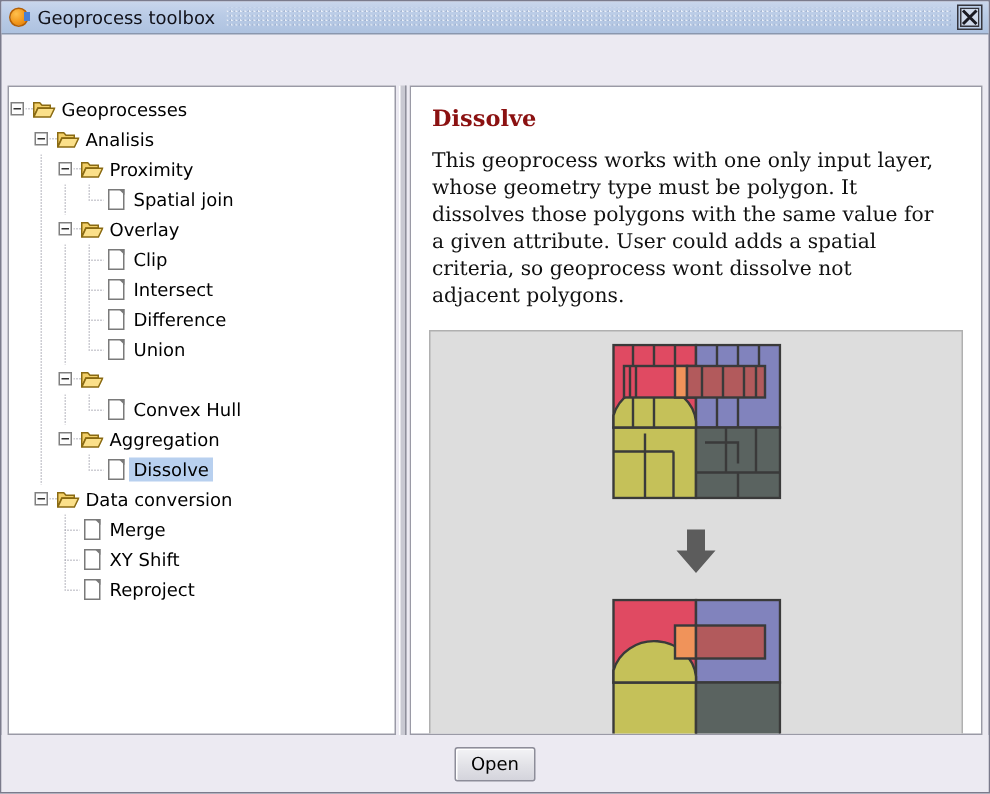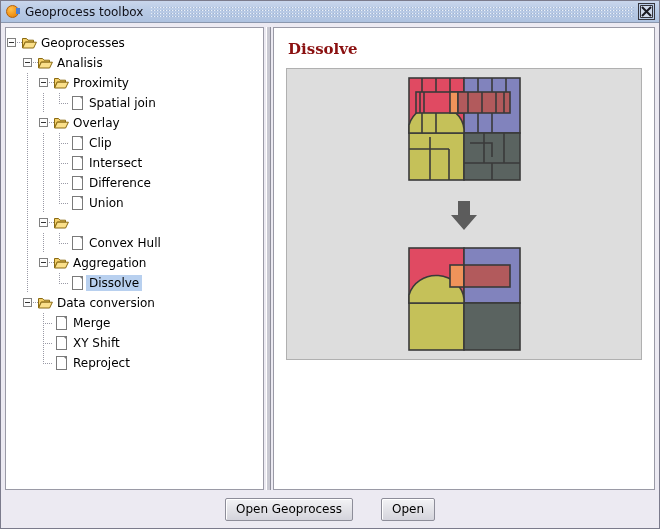--- a/index.html
+++ b/index.html
@@ -55,21 +55,21 @@
     box-sizing:border-box;
     position:relative;cursor:pointer;
   }
   .close-btn svg{position:absolute;left:1px;top:1px;}
   
   .content{
     flex:1 1 auto;display:flex;flex-direction:column;
     padding:4px 4px 0 4px;box-sizing:border-box;min-height:0;
   }
   .split{
-    flex:1 1 auto;display:flex;min-height:0;
+    flex:1 1 auto;display:flex;min-height:0;margin-top:30px;
   }
   .pane-left{
     width:259px;flex:0 0 auto;
     background:#ffffff;
     border:1px solid #9a9aa6;
     box-sizing:border-box;
     overflow:hidden;
     position:relative;
   }
   .divider{
@@ -448,20 +448,21 @@
             </div>
           </div>
       </div>
 
       <div class="divider">
         <div class="grip"></div>
       </div>
 
       <div class="pane-right">
         <div class="doc-title">Dissolve</div>
+        <div class="doc-body">This geoprocess works with one only input layer, whose geometry type must be polygon. It dissolves those polygons with the same value for a given attribute. User could adds a spatial criteria, so geoprocess wont dissolve not adjacent polygons.</div>
 
         <div class="illus">
 
           <svg width="113" height="104" viewBox="0 0 113 104">
             <g stroke="#3a3a3a" stroke-width="1.6">
 
               <rect x="1" y="1" width="55" height="55" fill="#e04a62"></rect>
               <rect x="56" y="1" width="56" height="55" fill="#8183bd"></rect>
               <rect x="1" y="56" width="55" height="47" fill="#c5c159"></rect>
               <rect x="56" y="56" width="56" height="47" fill="#5a6360"></rect>
@@ -498,17 +499,16 @@
               <rect x="56" y="18" width="46" height="22" fill="#b25a5c"></rect>
             </g>
           </svg>
 
         </div>
       </div>
     </div>
   </div>
 
   <div class="buttonbar">
-    <button class="btn">Open Geoprocess</button>
     <button class="btn">Open</button>
   </div>
 
 </div>
 
 </body></html>

